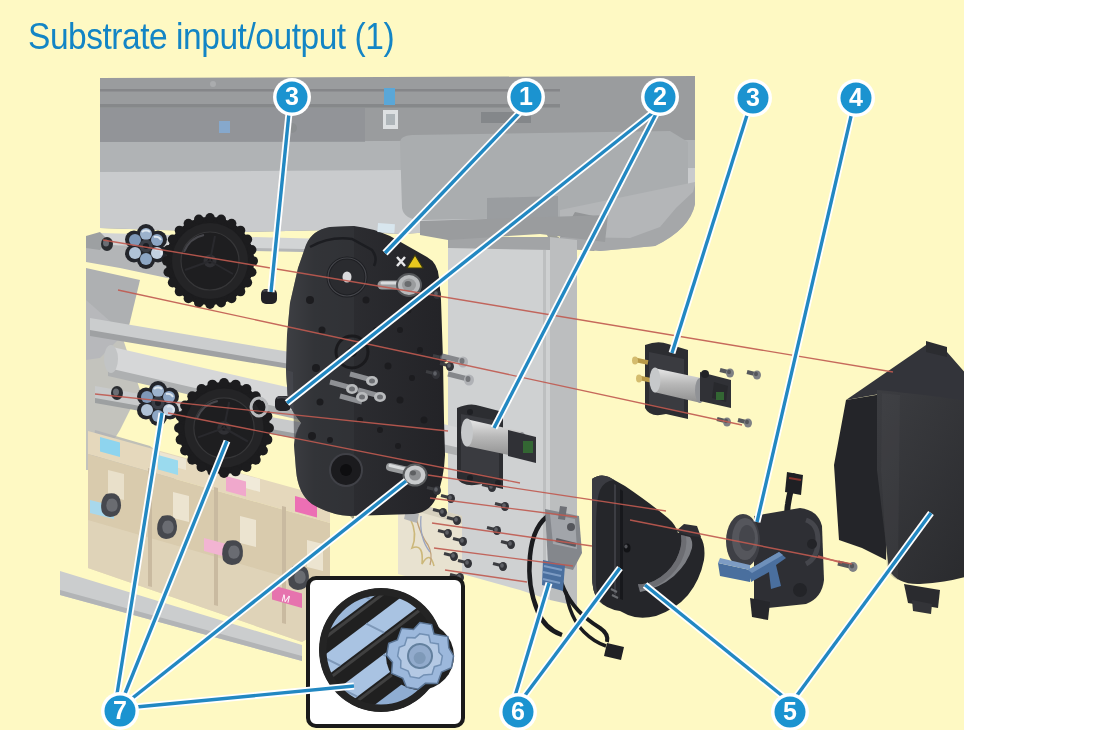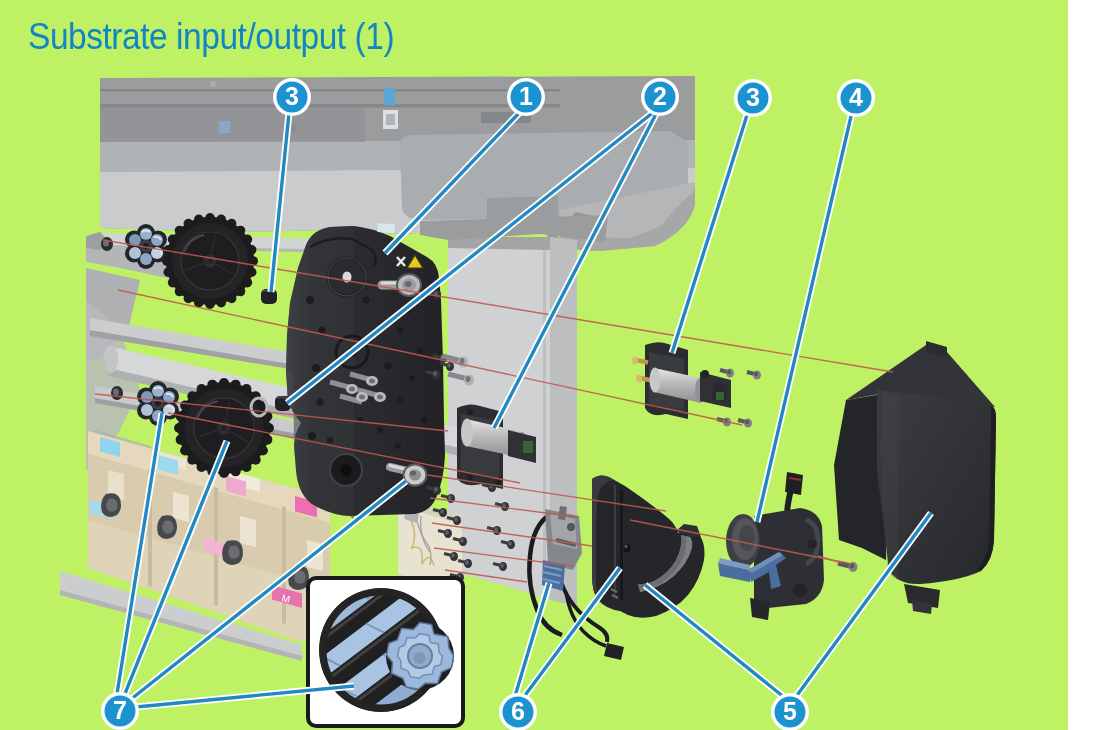--- a/index.html
+++ b/index.html
@@ -1,16 +1,16 @@
 <!DOCTYPE html>
 <html><head>
 <meta charset="utf-8">
 <style>
   html,body{margin:0;padding:0;background:#fff;}
-  #page{position:relative;width:1068px;height:730px;background:#bef264;overflow:hidden;}
+  #page{position:relative;width:964px;height:730px;background:#fef9c3;overflow:hidden;}
   .title{position:absolute;left:28px;top:16px;font-family:"Liberation Sans",sans-serif;
          font-size:37px;color:#1385c5;letter-spacing:-0.5px;white-space:nowrap;
          transform:scaleX(0.905);transform-origin:0 0;}
 </style>
 </head>
 <body>
 <div id="page">
   <div class="title">Substrate input/output (1)</div>
   <svg id="art" width="1100" height="730" viewBox="0 0 1100 730" style="position:absolute;left:0;top:0">
     <defs>

